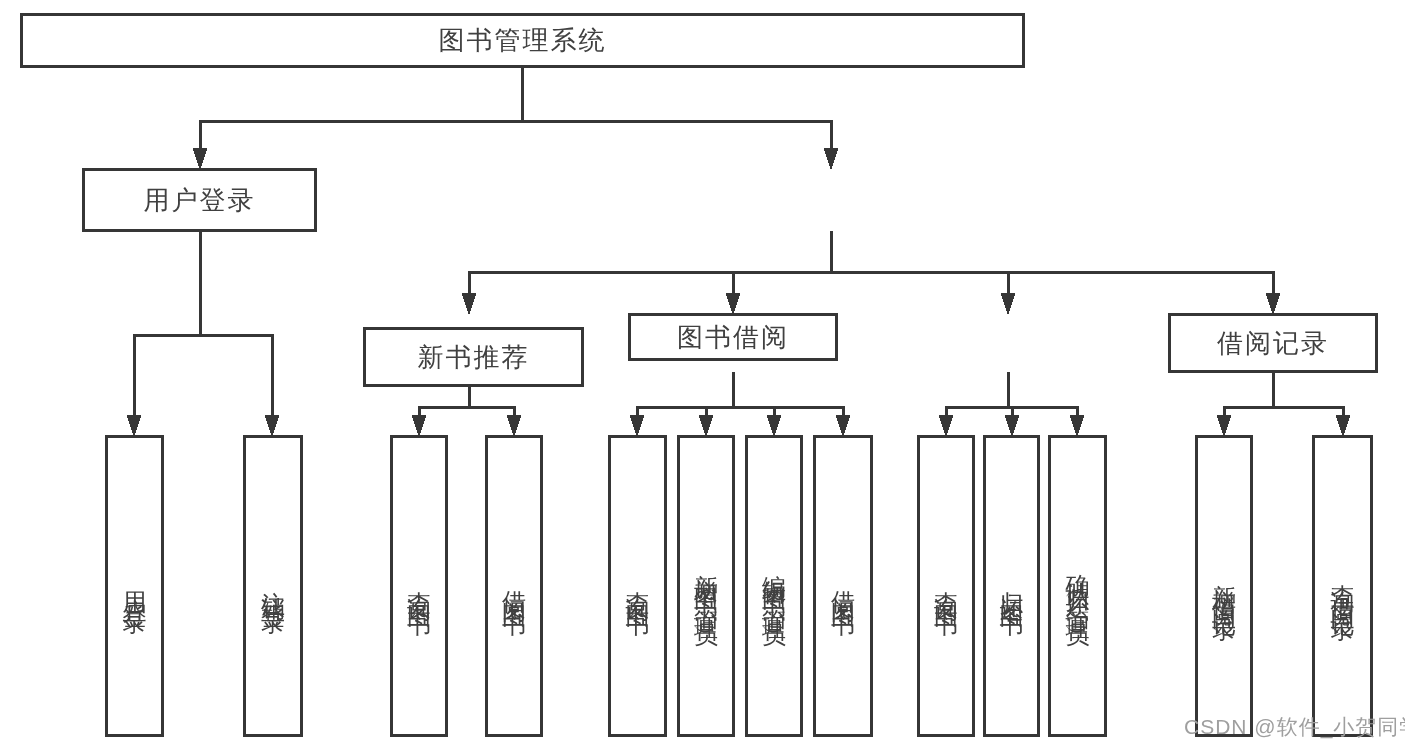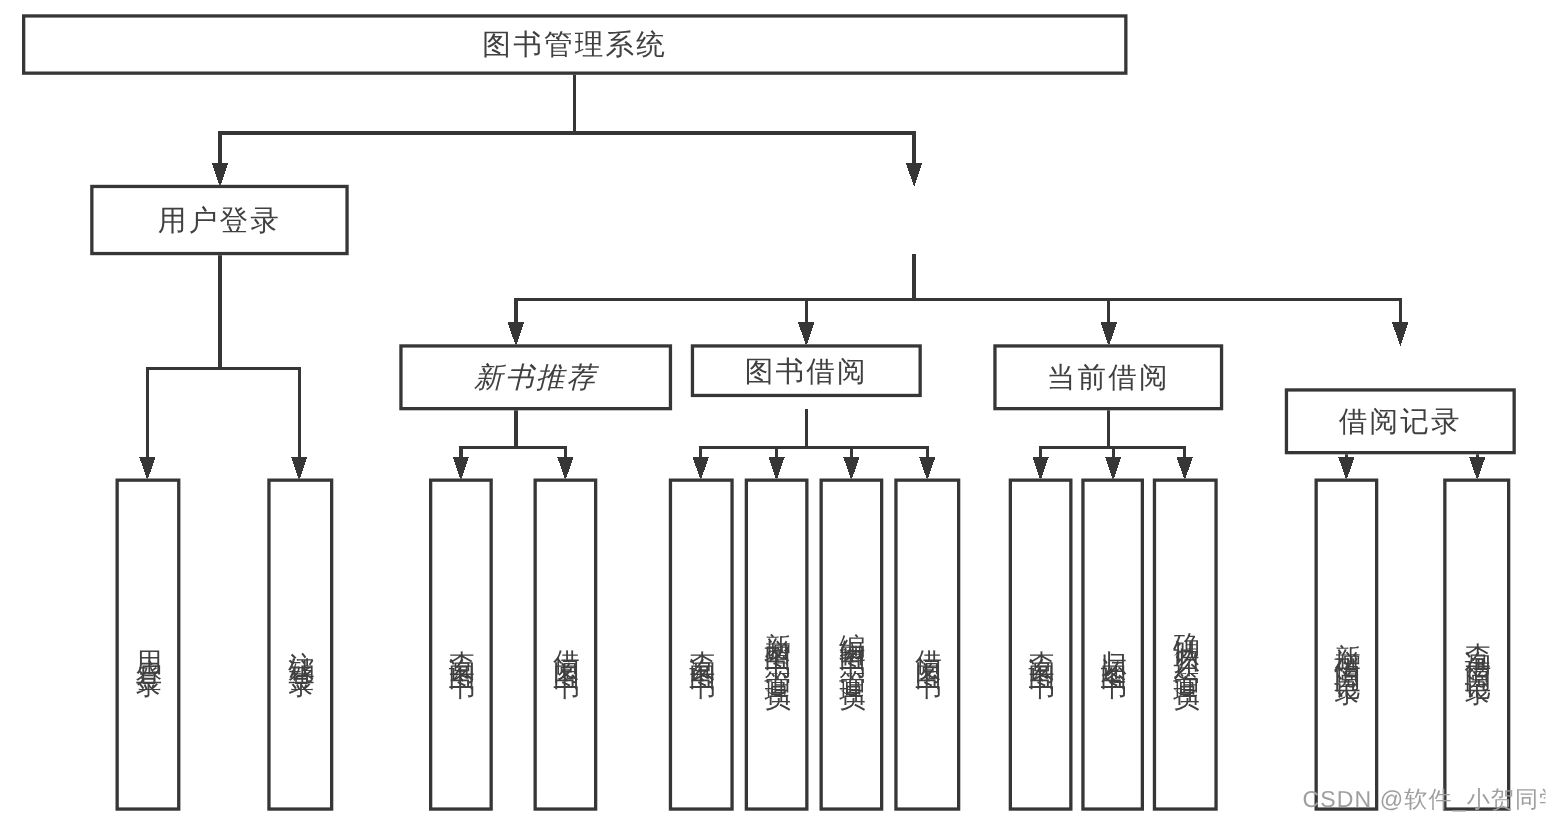--- a/index.html
+++ b/index.html
@@ -131,30 +131,27 @@
   </svg>
 
   <div class="node h" style="left:20px; top:13px; width:1005px; height:55px;">
     <span>图书管理系统</span>
   </div>
 
   <div class="node h" style="left:82px; top:168px; width:235px; height:64px;">
     <span>用户登录</span>
   </div>
 
-  <div class="node h" style="left:363px; top:313px; width:248px; height:60px;font-style:italic;">
+  <div class="node h" style="left:363px; top:327px; width:221px; height:60px;">
     <span>新书推荐</span>
   </div>
   <div class="node h" style="left:628px; top:313px; width:210px; height:48px;">
     <span>图书借阅</span>
   </div>
-  <div class="node h" style="left:903px; top:313px; width:209px; height:60px;">
-    <span>当前借阅</span>
-  </div>
-  <div class="node h" style="left:1168px; top:313px; width:210px; height:60px;margin-top:40px;">
+  <div class="node h" style="left:1168px; top:313px; width:210px; height:60px;">
     <span>借阅记录</span>
   </div>
 
   <div class="node v" style="left:105px; top:435px; width:59px; height:302px;">
     <span>用户登录</span>
   </div>
   <div class="node v" style="left:243px; top:435px; width:60px; height:302px;">
     <span>注销登录</span>
   </div>
 

